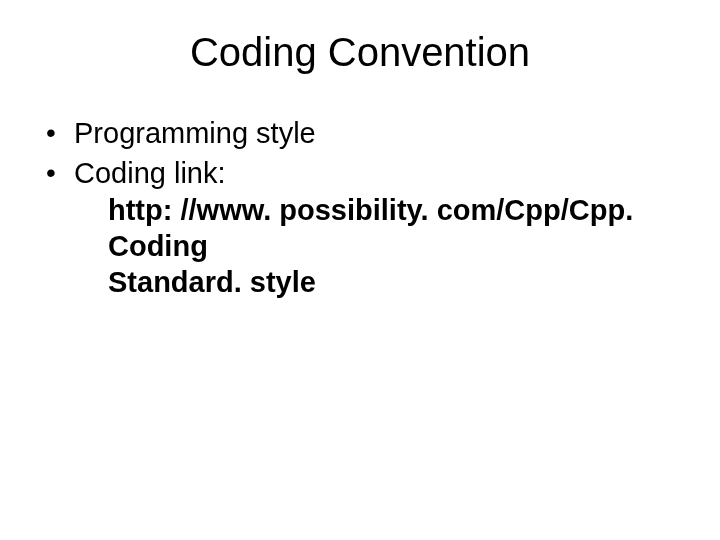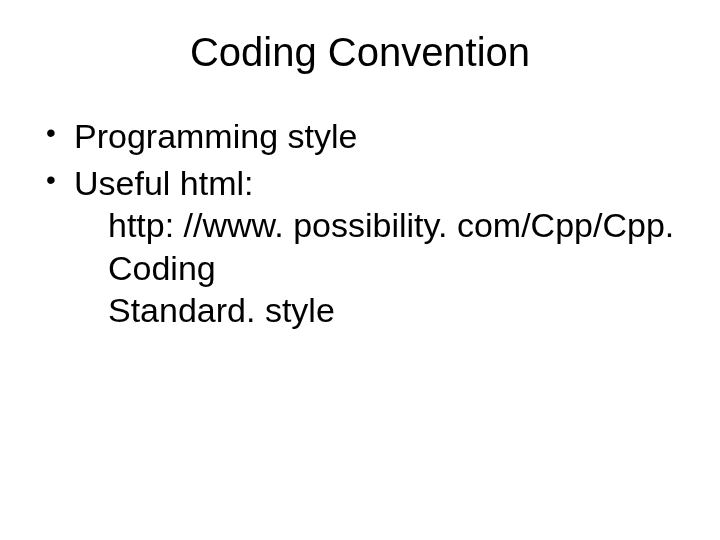--- a/index.html
+++ b/index.html
@@ -18,21 +18,21 @@
     padding: 20px 40px 40px 40px;
   }
   .title {
     text-align: center;
     font-size: 40px;
     font-weight: 400;
     margin-top: 10px;
     margin-bottom: 40px;
   }
   .body {
-    font-size: 34px;
+    font-size: 29px;
     line-height: 1.25;
   }
   ul.bullets {
     list-style: none;
     margin: 0;
     padding: 0;
   }
   ul.bullets > li {
     position: relative;
     padding-left: 34px;
@@ -42,32 +42,33 @@
     content: "•";
     position: absolute;
     left: 6px;
     top: 0;
     font-size: 28px;
     line-height: 1.25;
   }
   .cont {
     display: block;
     padding-left: 34px;
+    font-weight: bold;
   }
 </style>
 </head>
 <body>
 
 <div class="slide">
   <div class="title">Coding Convention</div>
   <div class="body">
     <ul class="bullets">
       <li>
         <span>Programming style</span>
       </li>
       <li>
-        <span>Useful html:</span>
+        <span>Coding link:</span>
         <span class="cont">http: //www. possibility. com/Cpp/Cpp. Coding</span>
         <span class="cont">Standard. style</span>
       </li>
     </ul>
   </div>
 </div>
 
 </body></html>

